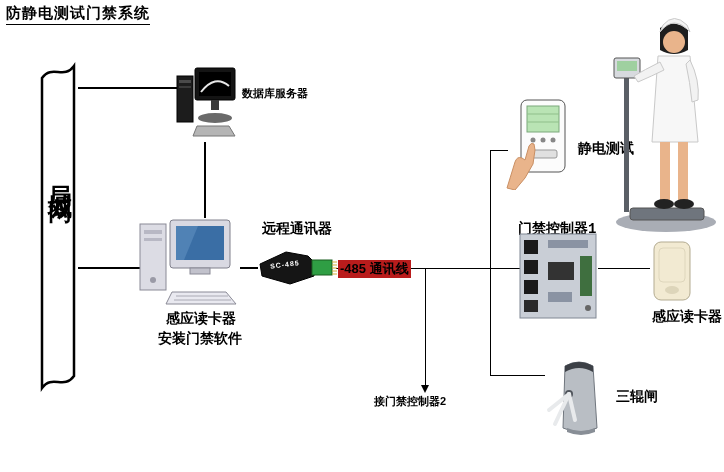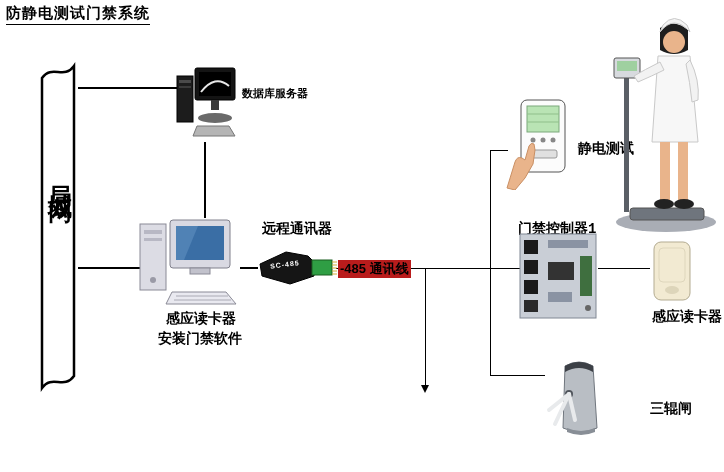--- a/index.html
+++ b/index.html
@@ -99,20 +99,21 @@
         <line x1="76" y1="20" x2="81" y2="20"></line>
         <line x1="76" y1="23" x2="81" y2="23"></line>
         <line x1="76" y1="26" x2="81" y2="26"></line>
       </g>
     </svg>
     <span id="sc485-text">SC-485</span>
   </div>
 
   <div class="buslabel" style="left:338px;top:260px;">-485 通讯线</div>
 
+  <div class="lbl" style="left:374px;top:394px;">接门禁控制器2</div>
 
   <div class="abs icon" style="left:505px;top:98px;width:64px;height:92px;">
     <svg width="64" height="92" viewBox="0 0 64 92">
       <rect x="16" y="2" width="44" height="72" rx="6" fill="#fcfcfc" stroke="#555"></rect>
       <rect x="22" y="8" width="32" height="26" fill="#b9e4b4" stroke="#7aa87a"></rect>
       <line x1="22" y1="16" x2="54" y2="16" stroke="#8fbf8a"></line>
       <line x1="22" y1="24" x2="54" y2="24" stroke="#8fbf8a"></line>
       <circle cx="28" cy="42" r="2.5" fill="#888"></circle>
       <circle cx="38" cy="42" r="2.5" fill="#888"></circle>
       <circle cx="48" cy="42" r="2.5" fill="#888"></circle>
@@ -153,21 +154,21 @@
       <path d="M20 8 Q34 0 48 8 L48 14 Q34 6 20 14 Z" fill="#3c4046"></path>
       <circle cx="24" cy="36" r="4" fill="#50555c"></circle>
       <g stroke="#e8eaec" stroke-width="4" stroke-linecap="round">
         <line x1="24" y1="36" x2="4" y2="52"></line>
         <line x1="24" y1="36" x2="10" y2="66"></line>
         <line x1="24" y1="36" x2="30" y2="62"></line>
       </g>
       <path d="M22 70 Q36 76 50 70 L50 74 Q36 80 22 74 Z" fill="#888e96"></path>
     </svg>
   </div>
-  <div class="lbl big" style="left:616px;top:400px;margin-left:34px;">三辊闸</div>
+  <div class="lbl big" style="left:616px;top:388px;">三辊闸</div>
 
   <div class="abs icon" style="left:608px;top:10px;width:112px;height:226px;">
     <svg width="112" height="226" viewBox="0 0 112 226">
       <ellipse cx="58" cy="212" rx="50" ry="10" fill="#a9adb5"></ellipse>
       <rect x="22" y="198" width="74" height="12" rx="3" fill="#6f757d" stroke="#555"></rect>
       <rect x="16" y="66" width="5" height="136" fill="#5a5f66"></rect>
       <rect x="6" y="48" width="26" height="20" rx="2" fill="#d7dade" stroke="#555"></rect>
       <rect x="9" y="51" width="20" height="10" fill="#9fd0a0"></rect>
       <path d="M52 18 Q66 8 80 20 L80 40 Q66 48 52 40 Z" fill="#1e1e1e"></path>
       <circle cx="66" cy="32" r="11" fill="#e9b48b"></circle>

